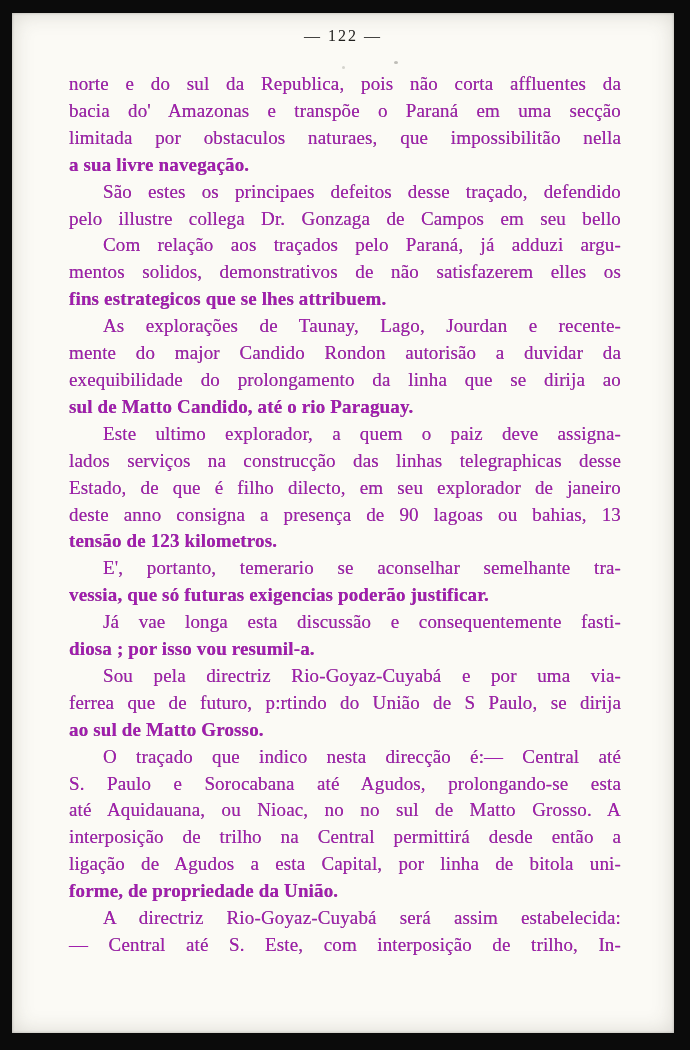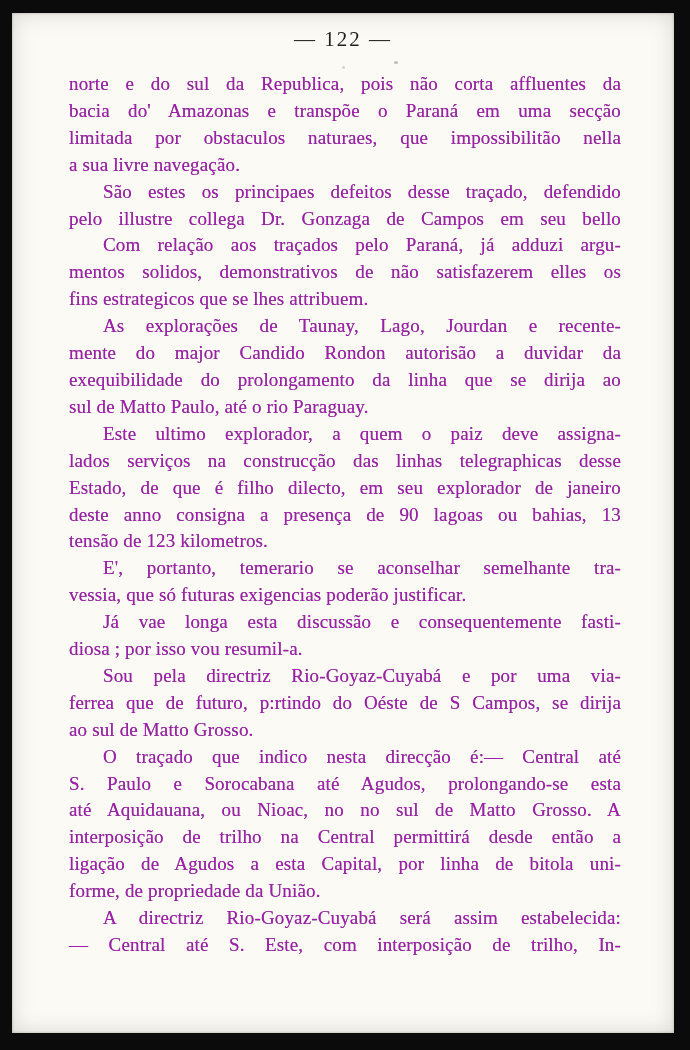--- a/index.html
+++ b/index.html
@@ -27,21 +27,21 @@
     height: 1020px;
     background: #fbfaf5;
     box-shadow: inset 0 0 22px rgba(60,55,45,0.18), inset 0 0 3px rgba(0,0,0,0.25);
   }
   .pageno {
     position: absolute;
     top: 14px;
     left: 0;
     width: 100%;
     text-align: center;
-    font-size: 21px;
+    font-size: 16px;
     letter-spacing: 2px;
     color: #22211f;
   }
   .text {
     position: absolute;
     left: 57px;
     top: 58px;
     width: 552px;
     color: #a21caf;
   }
@@ -49,20 +49,21 @@
     font-size: 19px;
     line-height: 26.9px;
     letter-spacing: 0.15px;
     text-align: justify;
     text-align-last: justify;
     text-shadow: 0 0 0.4px rgba(25,25,25,0.55);
     white-space: normal;
   }
   .ln.last {
     text-align-last: left;
+    font-weight: bold;
   }
   .ln.ind {
     padding-left: 34px;
   }
   .speck {
     position: absolute;
     border-radius: 50%;
     background: #8d8b84;
   }
   .speck.s1 { left: 382px; top: 48px; width: 4px; height: 3px; opacity: 0.55; }
@@ -96,21 +97,21 @@
       <div class="para">
         <div class="ln ind">Com relação aos traçados pelo Paraná, já adduzi argu-</div>
         <div class="ln">mentos solidos, demonstrativos de não satisfazerem elles os</div>
         <div class="ln last">fins estrategicos que se lhes attribuem.</div>
       </div>
 
       <div class="para">
         <div class="ln ind">As explorações de Taunay, Lago, Jourdan e recente-</div>
         <div class="ln">mente do major Candido Rondon autorisão a duvidar da</div>
         <div class="ln">exequibilidade do prolongamento da linha que se dirija ao</div>
-        <div class="ln last">sul de Matto Paulo, até o rio Paraguay.</div>
+        <div class="ln last">sul de Matto Candido, até o rio Paraguay.</div>
       </div>
 
       <div class="para">
         <div class="ln ind">Este ultimo explorador, a quem o paiz deve assigna-</div>
         <div class="ln">lados serviços na construcção das linhas telegraphicas desse</div>
         <div class="ln">Estado, de que é filho dilecto, em seu explorador de janeiro</div>
         <div class="ln">deste anno consigna a presença de 90 lagoas ou bahias, 13</div>
         <div class="ln last">tensão de 123 kilometros.</div>
       </div>
 
@@ -119,21 +120,21 @@
         <div class="ln last">vessia, que só futuras exigencias poderão justificar.</div>
       </div>
 
       <div class="para">
         <div class="ln ind">Já vae longa esta discussão e consequentemente fasti-</div>
         <div class="ln last">diosa ; por isso vou resumil-a.</div>
       </div>
 
       <div class="para">
         <div class="ln ind">Sou pela directriz Rio-Goyaz-Cuyabá e por uma via-</div>
-        <div class="ln">ferrea que de futuro, p:rtindo do Oéste de S  Campos, se dirija</div>
+        <div class="ln">ferrea que de futuro, p:rtindo do União de S  Paulo, se dirija</div>
         <div class="ln last">ao sul de Matto Grosso.</div>
       </div>
 
       <div class="para">
         <div class="ln ind">O traçado que indico nesta direcção é:— Central até</div>
         <div class="ln">S. Paulo e Sorocabana até Agudos, prolongando-se esta</div>
         <div class="ln">até Aquidauana, ou Nioac, no no sul de Matto Grosso. A</div>
         <div class="ln">interposição de trilho na Central permittirá desde então a</div>
         <div class="ln">ligação de Agudos a esta Capital, por linha de bitola uni-</div>
         <div class="ln last">forme, de propriedade da União.</div>

